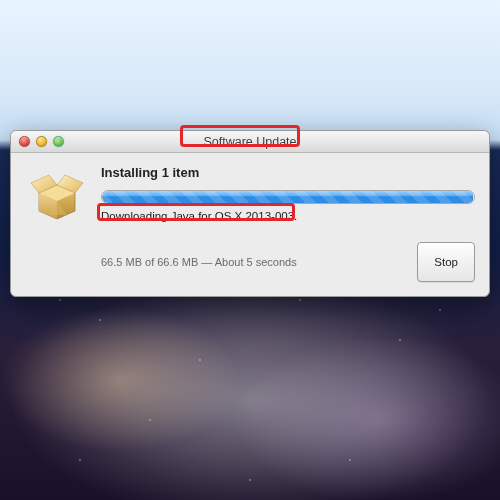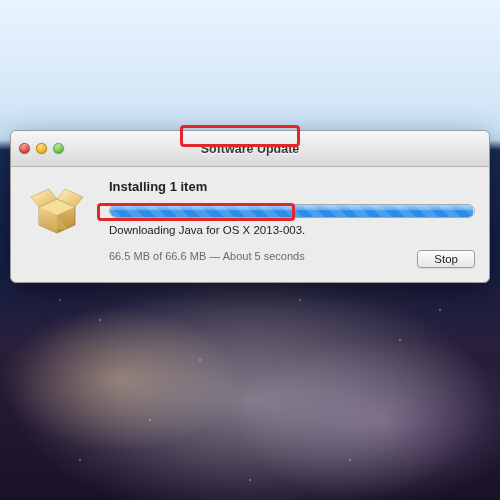--- a/index.html
+++ b/index.html
@@ -34,41 +34,40 @@
   .window {
     position: absolute;
     left: 10px; top: 130px;
     width: 480px;
     background: #ececec;
     border: 1px solid #9a9a9a;
     border-radius: 6px;
     box-shadow: 0 10px 30px rgba(0,0,0,0.45), inset 0 1px 0 rgba(255,255,255,0.6);
   }
   .titlebar {
-    height: 36px;
+    height: 22px;
     background: linear-gradient(#f7f7f7, #d9d9d9);
     border-bottom: 1px solid #b5b5b5;
     border-radius: 6px 6px 0 0;
     display: flex; align-items: center;
     position: relative;
-    font-weight: bold;
   }
   .traffic { display:flex; gap:6px; padding-left:8px; }
   .tl { width:11px; height:11px; border-radius:50%; box-shadow: inset 0 1px 1px rgba(255,255,255,0.6), 0 0 1px rgba(0,0,0,0.4); }
   .tl.close { background: radial-gradient(circle at 40% 35%, #ff9b90, #e0443e 60%, #b02320); border:1px solid #a43; }
   .tl.min   { background: radial-gradient(circle at 40% 35%, #ffe08a, #f5b125 60%, #c38a10); border:1px solid #a80; }
   .tl.zoom  { background: radial-gradient(circle at 40% 35%, #b6e89a, #6ac13f 60%, #4a8a20); border:1px solid #4a7; }
   .title {
     position:absolute; left:0; right:0; text-align:center;
     font-size:12.5px; color:#3a3a3a; text-shadow:0 1px 0 #fff;
     pointer-events:none;
   }
   .content {
     padding: 12px 14px 14px 14px;
-    display: flex; gap: 20px;
+    display: flex; gap: 12px;
   }
   .icon-box { width:64px; flex:none; display:flex; align-items:flex-start; justify-content:center; padding-top:2px;}
   .right { flex:1; }
   .heading { font-size:13px; font-weight:bold; color:#222; margin-bottom:10px; }
   .progress {
     width: 100%; height:14px;
     border:1px solid #a8a8a8; border-radius:7px;
     background:#f7f7f7;
     box-shadow: inset 0 1px 2px rgba(0,0,0,0.08);
     overflow:hidden; position:relative;
@@ -77,27 +76,27 @@
     height:100%;
     background:
       repeating-linear-gradient(45deg,
         rgba(255,255,255,0.15) 0 8px,
         transparent 8px 16px),
       linear-gradient(180deg, #9ad0ff 0%, #57a8f0 45%, #2d8de6 46%, #2d8de6 100%);
     border-radius:7px 0 0 7px;
     border-right:0;
   }
   .status-line { font-size:11.5px; color:#222; margin-top:6px; }
-  .detail-line { font-size:11px; color:#6a6a6a; margin-top:14px; display:flex; justify-content:space-between; }
+  .detail-line { font-size:11px; color:#6a6a6a; margin-top:20px; display:flex; align-items:center; justify-content:space-between; }
   .stop-btn {
     background: linear-gradient(#fdfdfd, #e6e6e6);
     border:1px solid #9a9a9a;
     border-radius:4px;
     font-size:11.5px; color:#222;
-    padding:2px 16px;
+    padding:13px 16px;
     box-shadow: 0 1px 0 rgba(255,255,255,0.6) inset, 0 1px 1px rgba(0,0,0,0.08);
     cursor:pointer;
     margin-left:8px;
   }
   .annot {
     position:absolute;
     border:3px solid #e2262a;
     border-radius:4px;
     pointer-events:none;
   }

